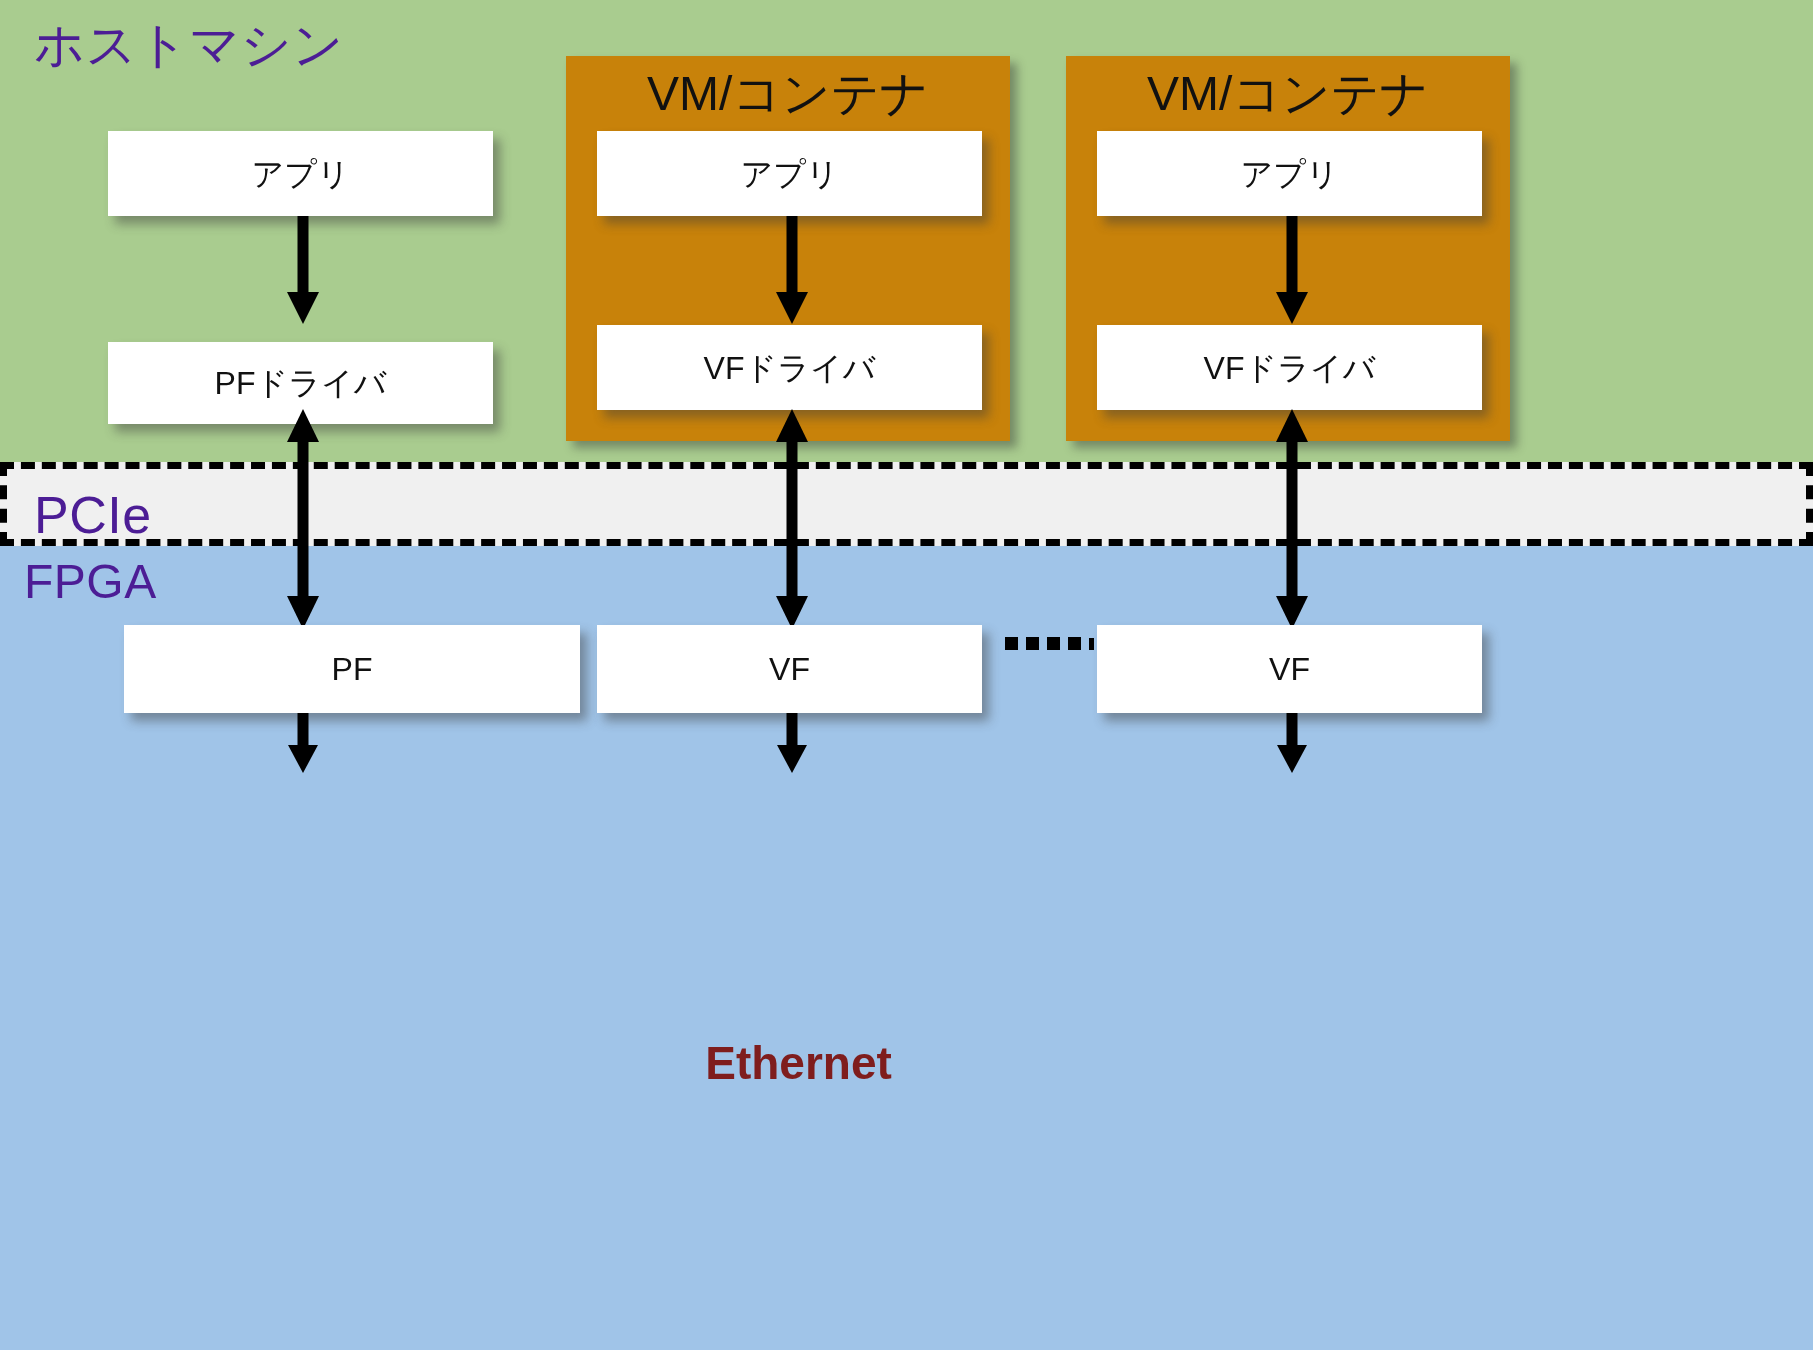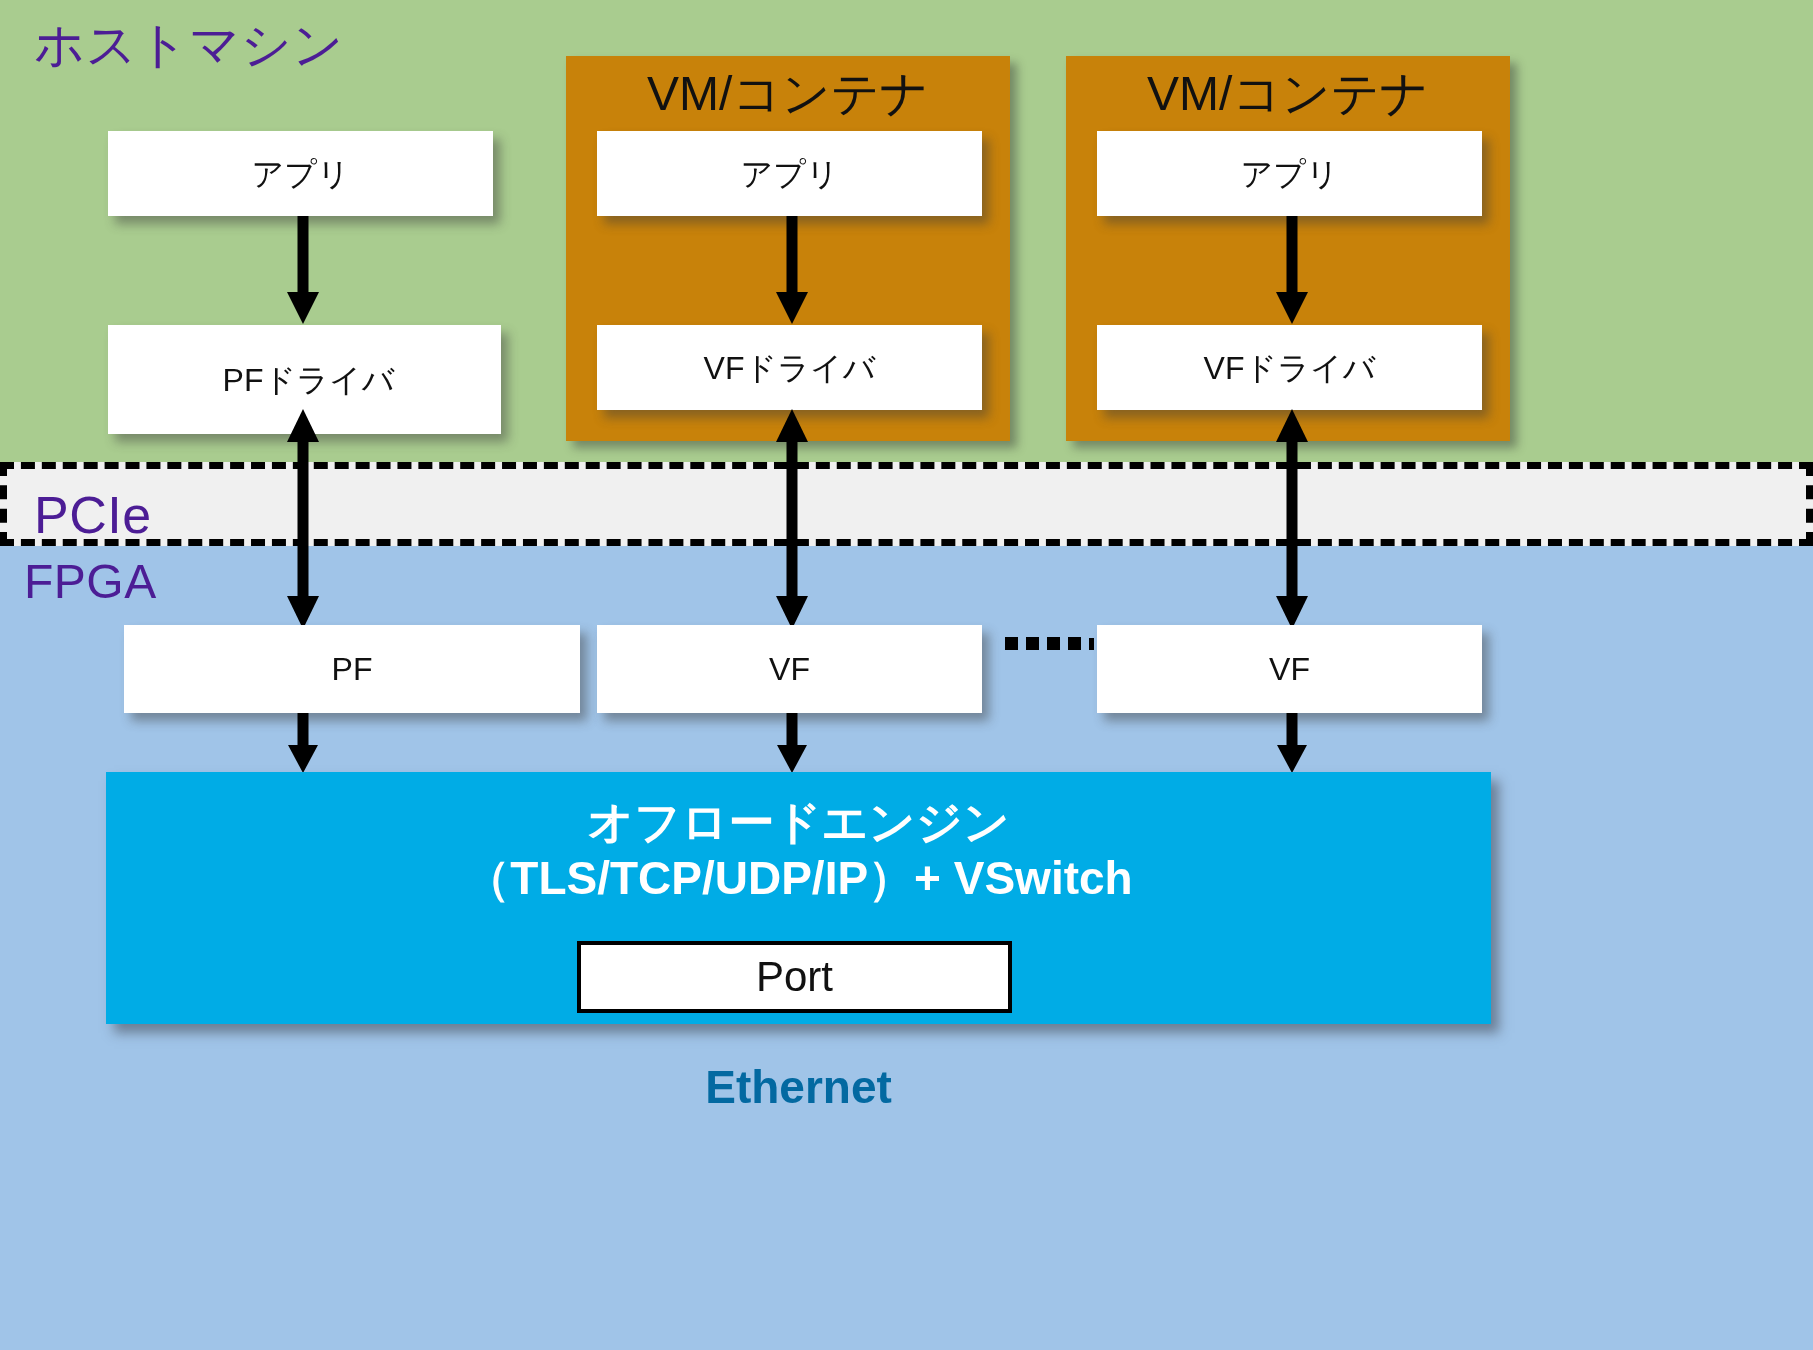--- a/index.html
+++ b/index.html
@@ -106,21 +106,21 @@
     line-height: 1;
     white-space: nowrap;
   }
 
   
   #app-host { left: 108px;  top: 131px; width: 385px; height: 85px; }
   #app-vm-1 { left: 597px;  top: 131px; width: 385px; height: 85px; }
   #app-vm-2 { left: 1097px; top: 131px; width: 385px; height: 85px; }
 
   
-  #drv-pf    { left: 108px;  top: 325px; width: 385px; height: 109px; padding-left: 8px; }
+  #drv-pf    { left: 108px;  top: 342px; width: 385px; height: 82px; }
   #drv-vf-1  { left: 597px;  top: 325px; width: 385px; height: 85px; }
   #drv-vf-2  { left: 1097px; top: 325px; width: 385px; height: 85px; }
 
   
   #fn-pf   { left: 124px;  top: 625px; width: 456px; height: 88px; }
   #fn-vf-1 { left: 597px;  top: 625px; width: 385px; height: 88px; }
   #fn-vf-2 { left: 1097px; top: 625px; width: 385px; height: 88px; }
 
   
   #offload {
@@ -162,26 +162,25 @@
     font-size: 42px;
     line-height: 1;
   }
 
   #ethernet-label {
     position: absolute;
     left: 106px;
     top: 1040px;
     width: 1385px;
     text-align: center;
-    color: #0369a1;
+    color: #7f1d1d;
     font-weight: bold;
     font-size: 46px;
     line-height: 1;
     white-space: nowrap;
-    margin-top: 24px;
   }
 
   
   .arrow {
     position: absolute;
   }
   .arrow svg { display: block; }
 
   
   #vf-ellipsis {
@@ -299,23 +298,16 @@
       <polygon points="17,60 2,32 32,32" fill="#000"></polygon>
     </svg>
   </div>
   <div class="arrow" style="left:1275px; top:713px;">
     <svg width="34" height="62" viewBox="0 0 34 62">
       <line x1="17" y1="0" x2="17" y2="40" stroke="#000" stroke-width="11"></line>
       <polygon points="17,60 2,32 32,32" fill="#000"></polygon>
     </svg>
   </div>
 
-  <div id="offload">
-    <div id="offload-text">
-      <span>オフロードエンジン</span>
-      <span id="offload-line-2">（TLS/TCP/UDP/IP）+ VSwitch</span>
-    </div>
-    <div id="port-box">Port</div>
-  </div>
 
   <div id="ethernet-label">Ethernet</div>
 
 </div>
 
 </body></html>

